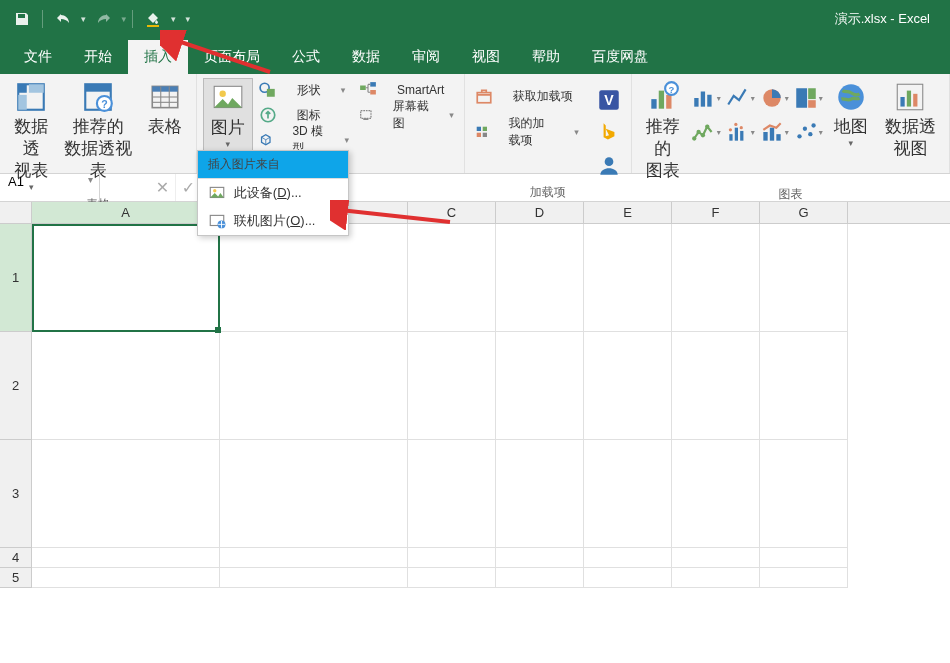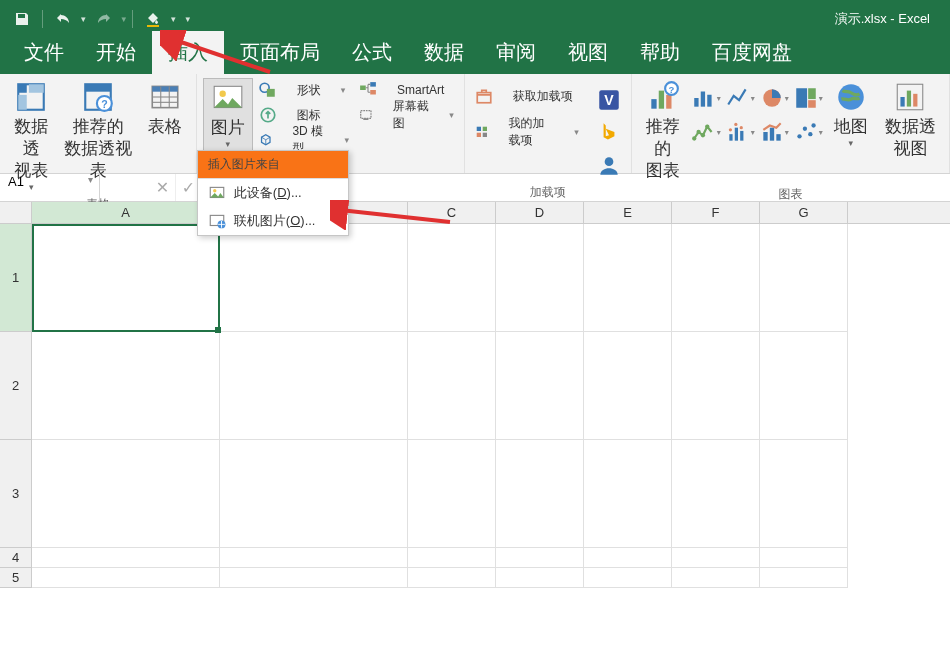--- a/index.html
+++ b/index.html
@@ -8,21 +8,21 @@
 
 .title-bar { background: #217346; height: 38px; display: flex; align-items: center; color: #fff; font-size: 12px; }
 .qat { display: flex; align-items: center; padding: 0 8px; gap: 4px; }
 .qat-btn { width: 28px; height: 28px; display: flex; align-items: center; justify-content: center; color: #fff; opacity: 0.9; }
 .qat-btn svg { width: 16px; height: 16px; }
 .qat-sep { width: 1px; height: 18px; background: rgba(255,255,255,0.3); margin: 0 2px; }
 .title-text { flex: 1; text-align: right; padding-right: 20px; font-size: 13px; }
 
 
 .tabs { background: #217346; height: 36px; display: flex; align-items: flex-end; padding-left: 8px; }
-.tab { padding: 8px 16px; color: #fff; font-size: 20px; cursor: pointer; }
+.tab { padding: 8px 16px; color: #fff; font-size: 14px; cursor: pointer; }
 .tab.active { background: #f3f3f3; color: #217346; font-weight: 500; }
 .tab.tell { display: flex; align-items: center; gap: 6px; }
 .tab.tell svg { width: 16px; height: 16px; }
 
 
 .ribbon { background: #f3f3f3; border-bottom: 1px solid #d4d4d4; height: 100px; display: flex; }
 .group { border-right: 1px solid #e1e1e1; padding: 4px 6px 0 6px; display: flex; flex-direction: column; justify-content: space-between; position: relative; }
 .group-row { display: flex; align-items: flex-start; gap: 2px; }
 .group-label { text-align: center; font-size: 12px; color: #666; padding: 2px 0 4px; }
 .big-btn { display: flex; flex-direction: column; align-items: center; justify-content: flex-start; padding: 2px 4px; min-width: 50px; cursor: pointer; }
@@ -32,21 +32,21 @@
 .small-btn { display: flex; align-items: center; gap: 20px; padding: 2px 4px; font-size: 12px; color: #333; cursor: pointer; height: 24px; }
 .small-btn .icon { width: 18px; height: 18px; display: flex; align-items: center; justify-content: center; }
 .small-col { display: flex; flex-direction: column; gap: 1px; }
 .chart-grid { display: flex; flex-direction: column; gap: 2px; padding-top: 4px;}
 .chart-row { display: flex; gap: 2px; }
 .chart-btn { width: 32px; height: 32px; display: flex; align-items: center; justify-content: center; cursor: pointer; }
 .chart-btn svg { width: 26px; height: 26px; }
 
 
 .dropdown { position: absolute; top: 76px; left: 0; background: #fff; border: 1px solid #c6c6c6; box-shadow: 2px 2px 6px rgba(0,0,0,0.2); min-width: 152px; z-index: 10; }
-.dropdown-header { background: #f97316; padding: 5px 10px; font-size: 12px; color: #444; border-bottom: 1px solid #ddd; }
+.dropdown-header { background: #0ea5e9; padding: 5px 10px; font-size: 12px; color: #444; border-bottom: 1px solid #ddd; }
 .dropdown-item { display: flex; align-items: center; gap: 8px; padding: 5px 10px; font-size: 13px; color: #333; cursor: pointer; }
 .dropdown-item .icon { width: 18px; height: 18px; }
 .dropdown-item .ul { text-decoration: underline; }
 
 
 .formula-bar { height: 28px; border-bottom: 1px solid #d4d4d4; display: flex; align-items: stretch; background: #fff; }
 .name-box { width: 100px; border-right: 1px solid #d4d4d4; display: flex; align-items: flex-start; padding: 0 8px; font-size: 13px; position: relative; }
 .name-box .caret { position: absolute; right: 6px; color: #888; font-size: 10px; }
 .fb-btn { width: 26px; display: flex; align-items: center; justify-content: center; color: #aaa; border-right: 1px solid #eee; }
 .fb-input { flex: 1; border: none; outline: none; padding: 0 8px; font-size: 13px; }

